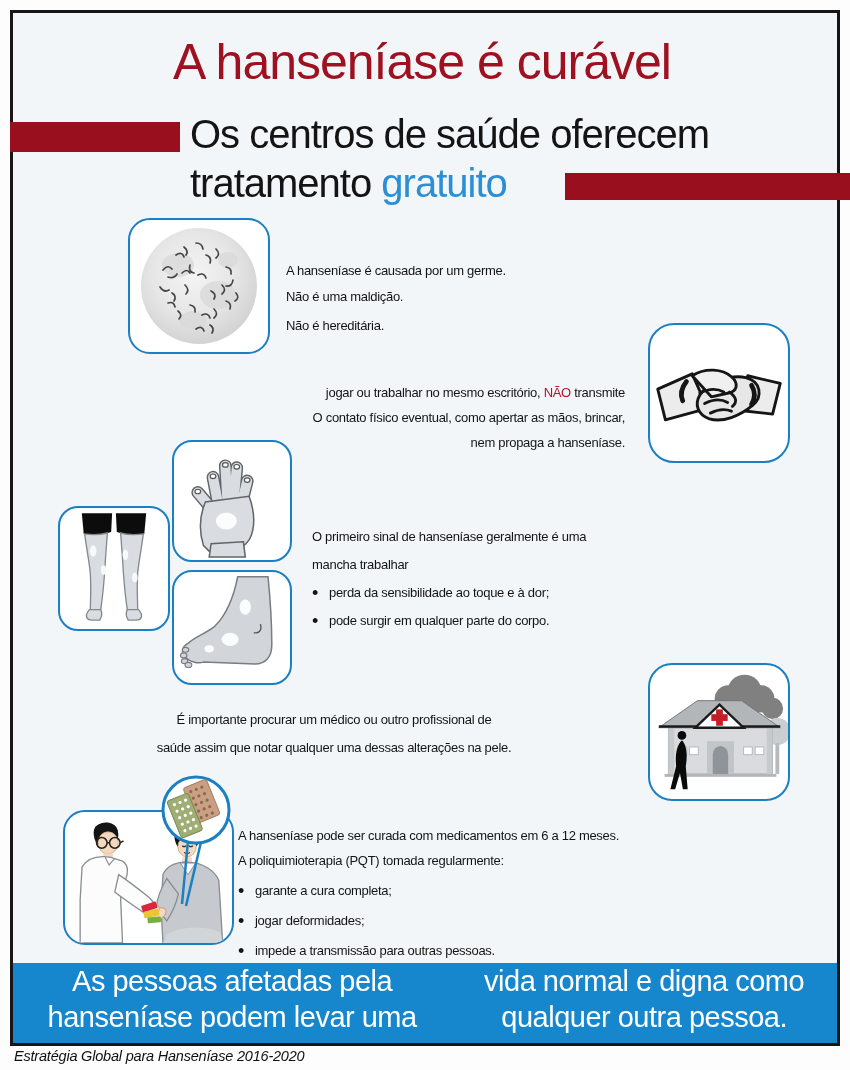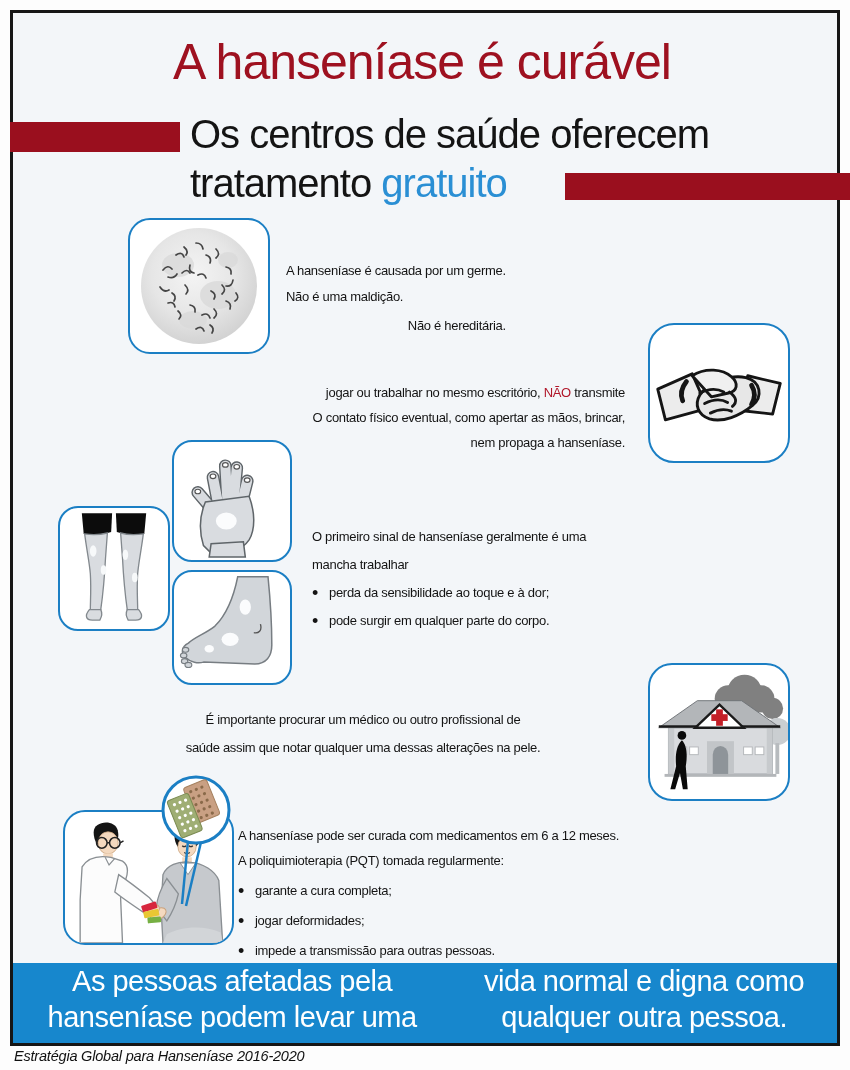--- a/index.html
+++ b/index.html
@@ -21,25 +21,25 @@
   .box-germ{left:128px;top:218px;width:142px;height:136px;}
   .box-handshake{left:648px;top:323px;width:142px;height:140px;border-radius:26px;}
   .box-legs{left:58px;top:506px;width:112px;height:125px;border-radius:20px;}
   .box-hand{left:172px;top:440px;width:120px;height:122px;border-radius:20px;}
   .box-foot{left:172px;top:570px;width:120px;height:115px;border-radius:20px;}
   .box-clinic{left:648px;top:663px;width:142px;height:138px;border-radius:24px;}
   .box-treatment{left:63px;top:810px;width:171px;height:135px;border-radius:22px;}
   .callout{position:absolute;left:158px;top:773px;width:76px;height:185px;z-index:6;}
   .txt{position:absolute;font-size:13px;letter-spacing:-0.3px;line-height:25px;color:#141414;margin-top:6px;}
   .txt-germ{left:286px;top:252px;line-height:26px;}
-  .txt-germ .l3{margin-top:3px;text-align:right;}
+  .txt-germ .l3{margin-top:3px;}
   .txt-contact{left:110px;top:374px;width:515px;text-align:right;}
   .nao{color:#b01629;}
   .txt-signs{left:312px;top:517px;line-height:28px;}
-  .txt-doctor{left:53px;top:700px;width:620px;text-align:center;line-height:28px;}
+  .txt-doctor{left:24px;top:700px;width:620px;text-align:center;line-height:28px;}
   .txt-treatment{left:238px;top:817px;}
   .txt-treatment .bullets{margin-top:3px;line-height:30px;}
   .bullet-item{position:relative;padding-left:17px;}
   .bullet-item::before{content:"•";position:absolute;left:0;top:0;font-size:18px;}
   .banner{position:absolute;left:13px;top:963px;width:824px;height:80px;
     background:#1787cd;z-index:4;display:flex;flex-direction:row;
     justify-content:center;text-align:center;}
   .banner div{color:#ffffff;font-size:29px;line-height:36px;letter-spacing:-0.5px;}
   .footer{position:absolute;left:14px;top:1048px;font-style:italic;font-size:14.5px;
     letter-spacing:-0.2px;color:#111111;}

